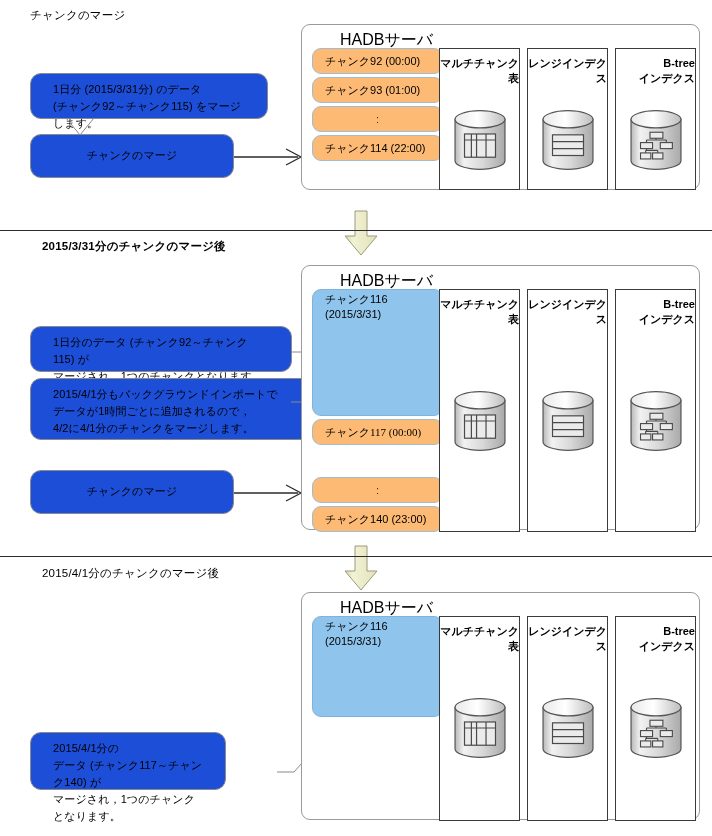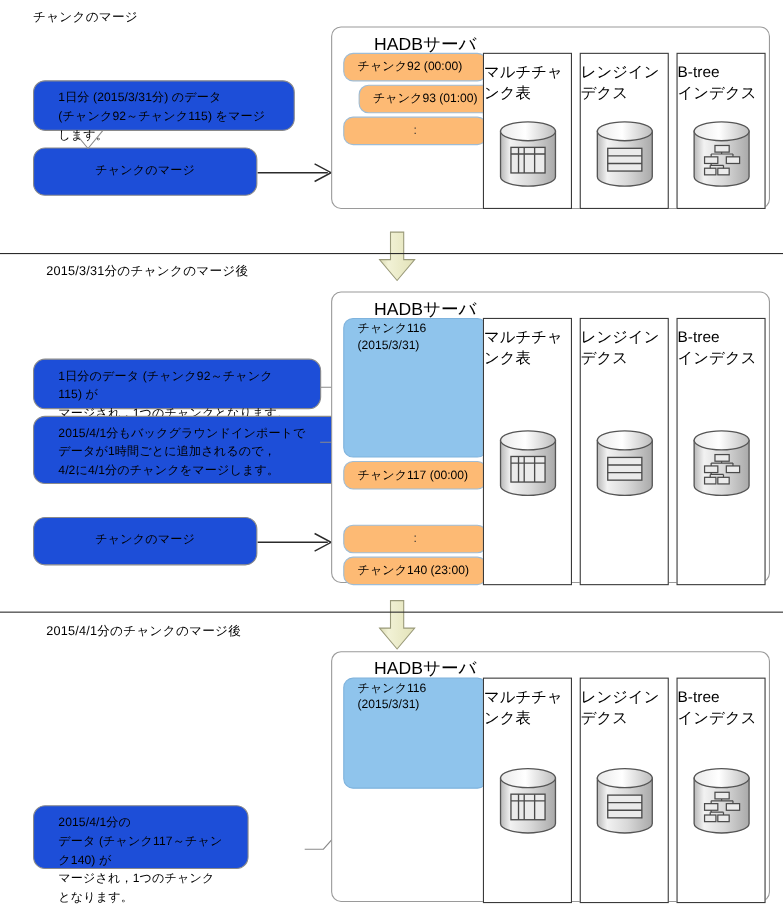--- a/index.html
+++ b/index.html
@@ -101,24 +101,25 @@
     box-sizing: border-box;
     position: absolute;
     border: 1.3px solid #3a3a3a;
     background: #ffffff;
   }
   .comp-label {
     position: absolute;
     top: 7px;
     left: 0;
     right: 0;
-    text-align: left;
-    font-size: 14px;
+    text-align: right;
+    font-size: 11px;
     line-height: 1.35;
     white-space: pre-line;
+    font-weight: bold;
   }
   .comp-icon {
     position: absolute;
     left: 50%;
     transform: translateX(-50%);
   }
 
   
   .lead { stroke: #8a8a8a; stroke-width: 1; fill: none; }
   .black-arrow { stroke: #2b2b2b; stroke-width: 1.3; fill: none; }
@@ -208,22 +209,23 @@
 
 <svg class="abs" style="left:234px; top:146px;" width="70" height="22">
   <path class="black-arrow" d="M0 11 L64 11"></path>
   <path class="black-arrow" d="M52 3 L67 11 L52 19"></path>
 </svg>
 
 <div class="abs server-panel" style="left:301px; top:24px; width:399px; height:166px;">
   <div class="server-title">HADBサーバ</div>
 
   <div class="chunk" style="left:10px; top:23px; width:131px; height:26px;">チャンク92 (00:00)</div>
-  <div class="chunk" style="left:10px; top:52px; width:131px; height:26px;margin-left:14px;">チャンク93 (01:00)</div>
+  <div class="chunk" style="left:10px; top:52px; width:131px; height:26px;">チャンク93 (01:00)</div>
   <div class="chunk ellipsis" style="left:10px; top:81px; width:131px; height:26px;">:</div>
+  <div class="chunk" style="left:10px; top:110px; width:131px; height:26px;">チャンク114 (22:00)</div>
 
   <div class="chunk" style="left:136px; top:23px; width:264px; height:26px; z-index:-1;"></div>
   <div class="chunk" style="left:136px; top:52px; width:264px; height:26px; z-index:-1;"></div>
   <div class="chunk" style="left:136px; top:81px; width:264px; height:26px; z-index:-1;"></div>
   <div class="chunk" style="left:136px; top:110px; width:264px; height:26px; z-index:-1;"></div>
   <div class="chunk" style="left:136px; top:139px; width:264px; height:26px; z-index:-1;"></div>
 
   <div class="comp-card" style="left:137px; top:23px; width:81px; height:142px;">
     <div class="comp-label">マルチチャンク表</div>
     <svg class="comp-icon" style="top:60px;" width="54" height="62" viewBox="0 0 62 72">
@@ -246,21 +248,21 @@
       </svg>
   </div>
 </div>
 
 <svg class="abs yellow-arrow" style="left:344px; top:210px;" viewBox="0 0 34 46">
     <use href="#ic-yellow-arrow"></use>
   </svg>
 
 <div class="abs hr-sep" style="left:0px; top:230px; width:712px;"></div>
 
-<div class="abs section-caption" style="left:42px; top:239px;">2015/3/31分のチャンクのマージ後</div>
+<div class="abs section-caption" style="left:42px; top:239px;font-weight:bold;">2015/3/31分のチャンクのマージ後</div>
 
 <div class="abs balloon" style="left:30px; top:326px; width:262px; height:46px;">1日分のデータ (チャンク92～チャンク115) が
 マージされ，1つのチャンクとなります。</div>
 
 <div class="abs balloon" style="left:30px; top:378px; width:309px; height:62px;">2015/4/1分もバックグラウンドインポートで
 データが1時間ごとに追加されるので，
 4/2に4/1分のチャンクをマージします。</div>
 
 <div class="abs balloon center" style="left:30px; top:470px; width:204px; height:44px;">チャンクのマージ</div>
 
@@ -274,21 +276,21 @@
 <svg class="abs" style="left:234px; top:482px;" width="70" height="22">
   <path class="black-arrow" d="M0 11 L64 11"></path>
   <path class="black-arrow" d="M52 3 L67 11 L52 19"></path>
 </svg>
 
 <div class="abs server-panel" style="left:301px; top:265px; width:399px; height:265px;">
   <div class="server-title">HADBサーバ</div>
 
   <div class="chunk merged" style="left:10px; top:23px; width:131px; height:127px;">チャンク116
 (2015/3/31)</div>
-  <div class="chunk" style="left:10px; top:153px; width:131px; height:26px;">チャンク117 (00:00)</div>
+  <div class="chunk" style="left:10px; top:153px; width:131px; height:26px;font-family:Liberation Serif, serif;">チャンク117 (00:00)</div>
   <div class="chunk ellipsis" style="left:10px; top:211px; width:131px; height:26px;">:</div>
   <div class="chunk" style="left:10px; top:240px; width:131px; height:26px;">チャンク140 (23:00)</div>
 
   <div class="chunk merged" style="left:136px; top:23px; width:264px; height:127px; z-index:-1;"></div>
   <div class="chunk" style="left:136px; top:153px; width:264px; height:26px; z-index:-1;"></div>
   <div class="chunk" style="left:136px; top:182px; width:264px; height:26px; z-index:-1;"></div>
   <div class="chunk" style="left:136px; top:211px; width:264px; height:26px; z-index:-1;"></div>
   <div class="chunk" style="left:136px; top:240px; width:264px; height:26px; z-index:-1;"></div>
 
   <div class="comp-card" style="left:137px; top:23px; width:81px; height:243px;">

